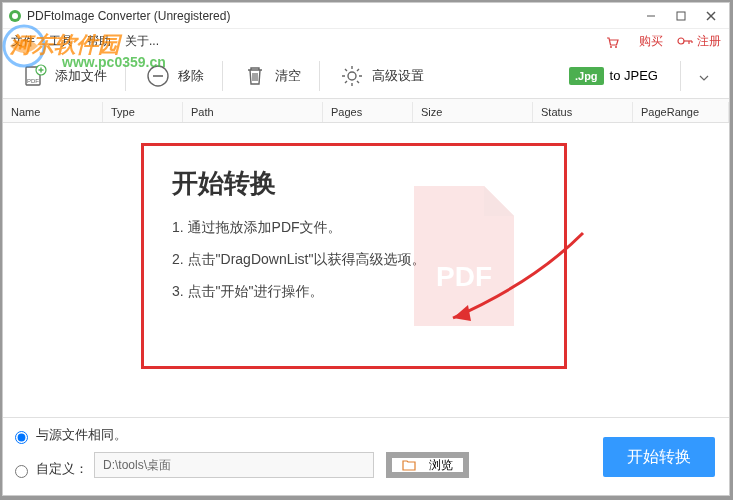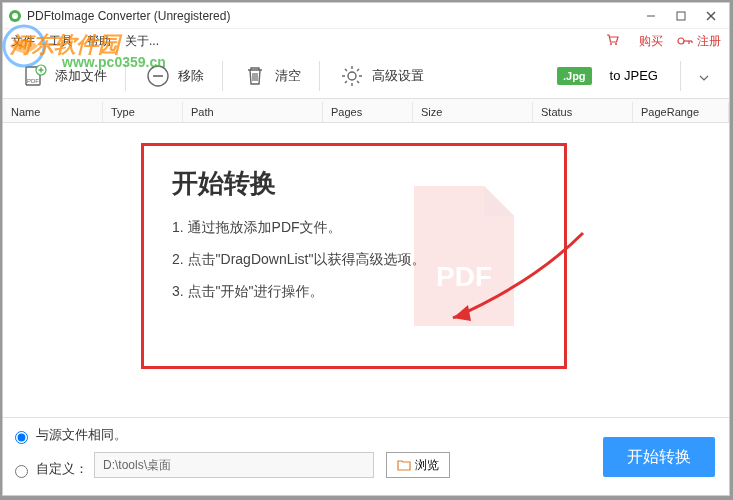--- a/index.html
+++ b/index.html
@@ -5,28 +5,28 @@
 * { margin: 0; padding: 0; box-sizing: border-box; font-family: "Microsoft YaHei", Arial, sans-serif; }
 body { background: #999; width: 733px; height: 500px; position: relative; overflow: hidden; }
 .window { position: absolute; top: 2px; left: 2px; width: 728px; height: 494px; background: #fff; border: 1px solid #ccc; }
 .titlebar { height: 26px; display: flex; align-items: center; padding: 0 4px; border-bottom: 1px solid #eee; font-size: 12px; }
 .titlebar-icon { width: 16px; height: 16px; margin-right: 4px; }
 .titlebar-title { flex: 1; color: #333; }
 .win-btns { display: flex; gap: 2px; }
 .win-btn { width: 28px; height: 20px; display: flex; align-items: center; justify-content: center; color: #555; cursor: pointer; }
 .menubar { height: 24px; display: flex; align-items: center; padding: 0 8px; font-size: 12px; color: #333; gap: 14px; }
 .menubar .spacer { flex: 1; }
-.buy-btn { color: #d84040; display: flex; align-items: flex-start; gap: 20px; cursor: pointer; }
+.buy-btn { color: #d84040; display: flex; align-items: flex-end; gap: 20px; cursor: pointer; }
 .reg-btn { color: #d84040; display: flex; align-items: center; gap: 4px; cursor: pointer; }
 .toolbar { height: 46px; display: flex; align-items: center; padding: 0 10px; border-bottom: 1px solid #e0e0e0; gap: 6px; }
 .tool-btn { display: flex; align-items: center; gap: 6px; padding: 4px 8px; font-size: 13px; color: #333; cursor: pointer; border-radius: 2px; }
 .tool-icon { width: 28px; height: 28px; display: flex; align-items: center; justify-content: center; }
 .toolbar-sep { width: 1px; height: 30px; background: #e0e0e0; margin: 0 4px; }
 .toolbar .spacer { flex: 1; }
-.format-btn { display: flex; align-items: center; gap: 18px; padding: 4px 8px; font-size: 13px; cursor: pointer; }
+.format-btn { display: flex; align-items: center; gap: 6px; padding: 4px 8px; font-size: 13px; cursor: pointer; }
 .jpg-badge { background: #4caf50; color: #fff; padding: 3px 6px; border-radius: 2px; font-size: 11px; font-weight: bold; }
 .dropdown-sep { width: 1px; height: 30px; background: #e0e0e0; margin: 0 2px 0 8px; }
 .dropdown-arrow { padding: 6px 10px; cursor: pointer; color: #666; }
 .table-header { height: 24px; display: flex; background: #fafafa; border-bottom: 1px solid #e0e0e0; font-size: 11px; color: #333; align-items: flex-end; }
 .th { padding: 4px 8px; border-right: 1px solid #e8e8e8; display: flex; align-items: center; }
 .th:nth-child(1) { width: 100px; }
 .th:nth-child(2) { width: 80px; }
 .th:nth-child(3) { width: 140px; }
 .th:nth-child(4) { width: 90px; }
 .th:nth-child(5) { width: 120px; }
@@ -35,21 +35,21 @@
 .content-area { position: relative; height: 294px; background: #fff; }
 .instruction-box { position: absolute; left: 138px; top: 20px; width: 426px; height: 226px; border: 3px solid #e03030; padding: 20px 28px; }
 .instruction-title { font-size: 26px; font-weight: bold; color: #333; margin-bottom: 18px; }
 .instruction-line { font-size: 14px; color: #444; margin-bottom: 14px; }
 .pdf-watermark { position: absolute; right: 30px; top: 30px; opacity: 0.12; }
 .arrow-annotation { position: absolute; left: 430px; top: 100px; pointer-events: none; }
 .bottom-panel { position: absolute; bottom: 0; left: 0; right: 0; height: 78px; border-top: 1px solid #e0e0e0; padding: 8px 12px; }
 .radio-row { display: flex; align-items: flex-end; font-size: 13px; color: #333; margin-bottom: 8px; gap: 6px; }
 .radio-row input[type="radio"] { margin-right: 2px; }
 .path-input { width: 280px; height: 26px; border: 1px solid #ccc; padding: 0 8px; font-size: 12px; color: #666; background: #f8f8f8; }
-.browse-btn { margin-left: 6px; height: 26px; padding: 0 10px; border: 1px solid #a3a3a3; background: #fff; font-size: 12px; display: inline-flex; align-items: center; gap: 4px; cursor: pointer; }
+.browse-btn { margin-left: 6px; height: 26px; padding: 0 10px; border: 6px solid #a3a3a3; background: #fff; font-size: 12px; display: inline-flex; align-items: center; gap: 13px; cursor: pointer; }
 .convert-btn { position: absolute; right: 14px; bottom: 18px; width: 112px; height: 40px; background: #3399ff; color: #fff; border: none; font-size: 16px; cursor: pointer; border-radius: 2px; }
 .watermark-overlay { position: absolute; top: 8px; left: 0; pointer-events: none; z-index: 100; }
 .wm-text1 { position: absolute; top: 22px; left: 10px; font-size: 22px; font-weight: bold; color: #ff8800; opacity: 0.75; white-space: nowrap; font-style: italic; }
 .wm-text2 { position: absolute; top: 46px; left: 62px; font-size: 14px; color: #44bb44; opacity: 0.8; font-weight: bold; }
 .wm-logo { position: absolute; top: 14px; left: 0; }
 </style>
 </head>
 <body>
 
 <div class="window">

